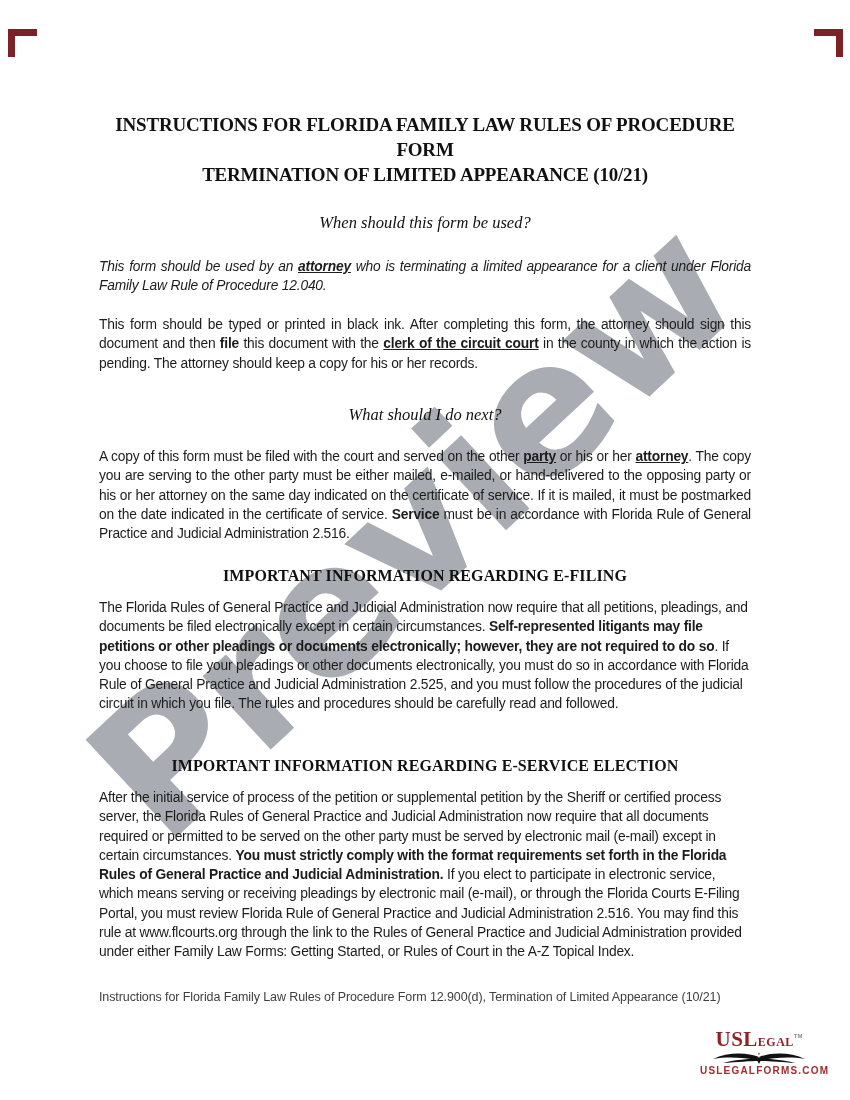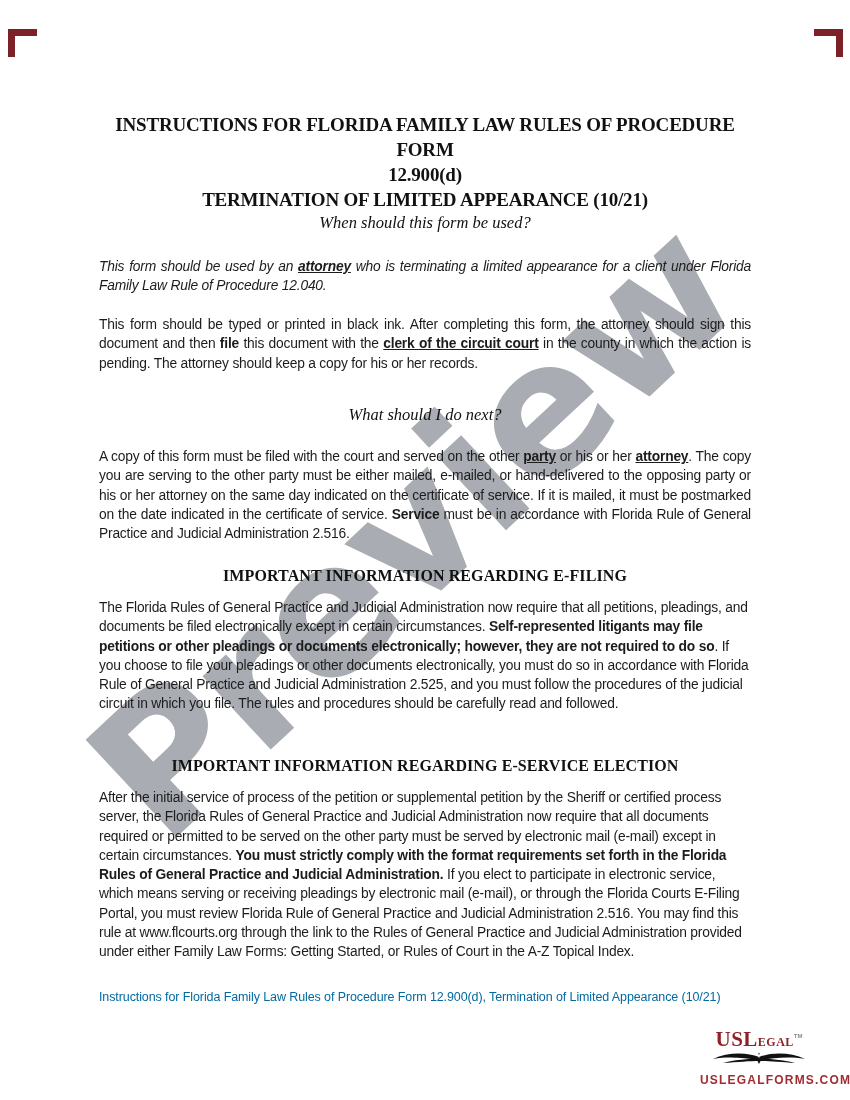--- a/index.html
+++ b/index.html
@@ -59,21 +59,21 @@
     line-height:19.3px;
     letter-spacing:-0.2px;
   }
   .just{text-align:justify;}
   .para .b{font-weight:bold;}
   .para .u{text-decoration:underline;}
   .footer-line{
     top:990px;
     font-size:12.5px;
     letter-spacing:-0.1px;
-    color:#0369a1;
+    color:#404040;
   }
   
   .corner{position:absolute;width:22px;height:21px;z-index:2;}
   .corner.tl{left:8px;top:29px;border-left:7px solid #7c2127;border-top:7px solid #7c2127;}
   .corner.tr{right:7px;top:29px;border-right:7px solid #7c2127;border-top:7px solid #7c2127;}
   
   .logo{position:absolute;left:700px;top:1026px;width:118px;text-align:center;z-index:2;}
   .logo-text{
     font-family:"Liberation Serif","DejaVu Serif",serif;
     font-weight:bold;
@@ -85,42 +85,41 @@
   }
   .logo-text .small{font-size:12px;}
   .logo-tm{
     font-family:"Liberation Sans",sans-serif;
     font-size:6px;color:#8b8b8b;vertical-align:super;letter-spacing:0;
   }
   .logo-eagle{display:block;margin:0 auto;margin-top:-1px;}
   .logo-site{
     font-family:"Liberation Sans","DejaVu Sans",sans-serif;
     font-weight:bold;
-    font-size:12px;
+    font-size:10px;
     letter-spacing:1.2px;
     color:#a12c31;
-    margin-top:8px;
+    margin-top:0px;
     white-space:nowrap;
   }
 </style>
 </head>
 <body>
 
 <div class="page">
 
   <div class="watermark">Preview</div>
 
   <div class="corner tl"></div>
   <div class="corner tr"></div>
 
   <div class="content">
 
     <div class="abs title">
       <div>INSTRUCTIONS FOR FLORIDA FAMILY LAW RULES OF PROCEDURE FORM</div>
-      <div>12.900(d)</div>
       <div>TERMINATION OF LIMITED APPEARANCE (10/21)</div>
     </div>
 
     <div class="abs h-italic" style="top:213px;">When should this form be used?</div>
 
     <div class="abs para just" style="top:257px;font-style:italic;"><span>This form should be used by an </span><span class="b u">attorney</span><span> who is terminating a limited appearance for a client under Florida Family Law Rule of Procedure 12.040.</span></div>
 
     <div class="abs para just" style="top:315px;"><span>This form should be typed or printed in black ink. After completing this form, the attorney should sign this document and then </span><span class="b">file</span><span> this document with the </span><span class="b u">clerk of the circuit court</span><span> in the county in which the action is pending. The attorney should keep a copy for his or her records.</span></div>
 
     <div class="abs h-italic" style="top:405px;">What should I do next?</div>

